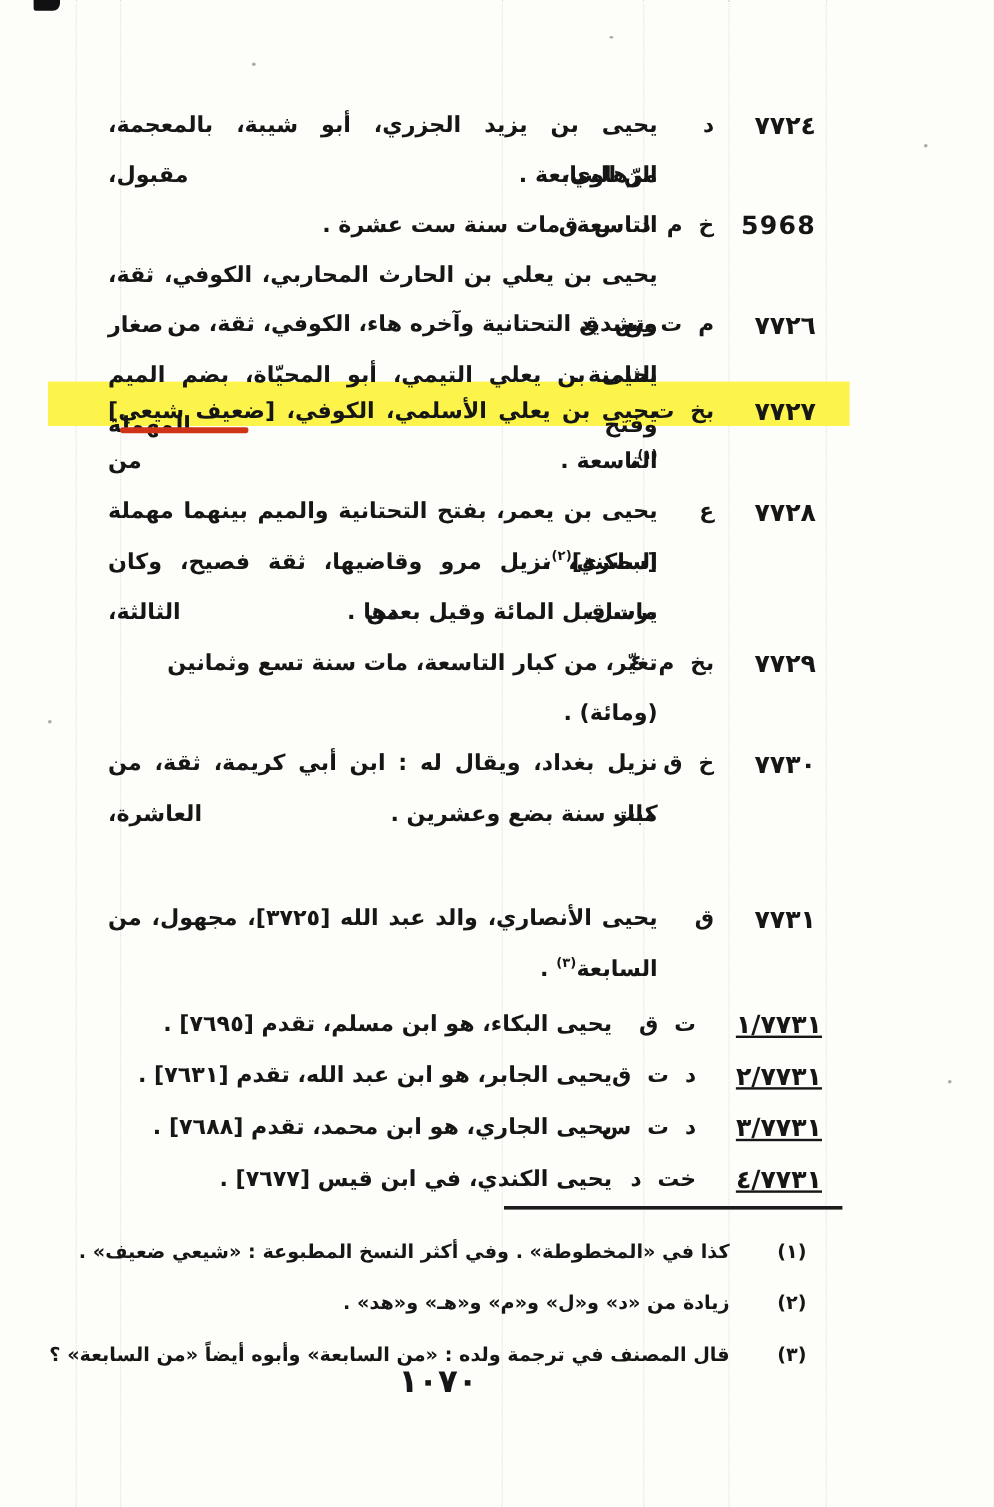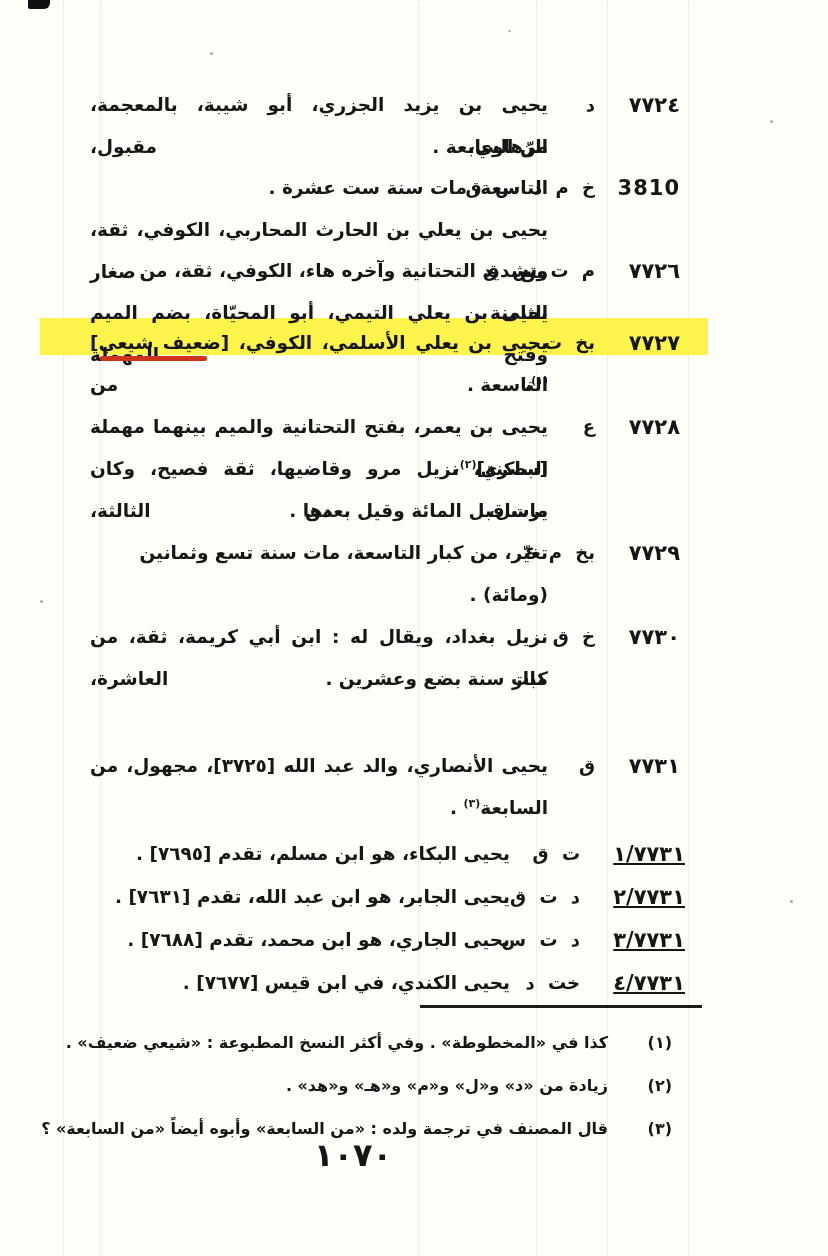--- a/index.html
+++ b/index.html
@@ -53,22 +53,22 @@
   .sep{position:absolute;left:420px;top:1005px;width:282px;height:3px;background:#1c1c1c;z-index:2;}
   .fn{
     position:absolute;right:156px;z-index:2;
     display:flex;direction:rtl;align-items:flex-start;
     font-size:16px;
   }
   .fn-m{width:42px;line-height:30px;white-space:nowrap;}
   .fn-t{line-height:30px;white-space:nowrap;margin-right:22px;}
 
   .pagenum{
-    position:absolute;left:314px;top:1136px;z-index:2;
-    direction:rtl;font-size:32px;letter-spacing:5px;white-space:nowrap;
+    position:absolute;left:332px;top:1136px;z-index:2;
+    direction:rtl;font-size:27px;letter-spacing:5px;white-space:nowrap;
   }
 </style>
 </head>
 <body>
 
 <div class="page">
 
   <div class="vline" style="left:63px"></div>
   <div class="vline" style="left:100px"></div>
   <div class="vline" style="left:418px"></div>
@@ -88,21 +88,21 @@
   <div class="entry" style="top:84px">
     <div class="num">٧٧٢٤</div>
     <div class="code">د</div>
     <div class="text">
       <div class="line j">يحيى بن يزيد الجزري، أبو شيبة، بالمعجمة، الرّهاوي، مقبول،</div>
       <div class="line last">من السابعة .</div>
     </div>
   </div>
 
   <div class="entry" style="top:167px">
-    <div class="num">3810</div>
+    <div class="num">5968</div>
     <div class="code">خ م د س ق</div>
     <div class="text">
       <div class="line last">التاسعة، مات سنة ست عشرة .</div>
       <div class="line j">يحيى بن يعلي بن الحارث المحاربي، الكوفي، ثقة، من صغار</div>
     </div>
   </div>
 
   <div class="entry" style="top:250px">
     <div class="num">٧٧٢٦</div>
     <div class="code">م ت س ق</div>

